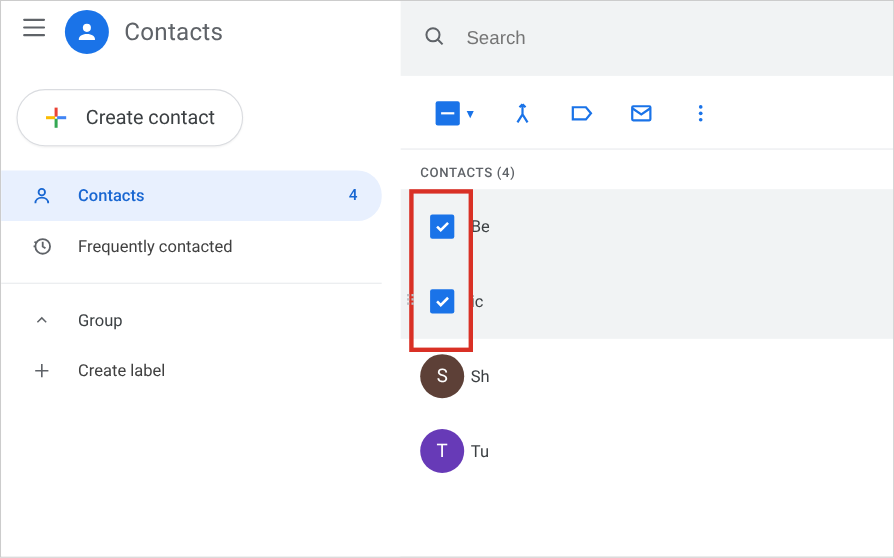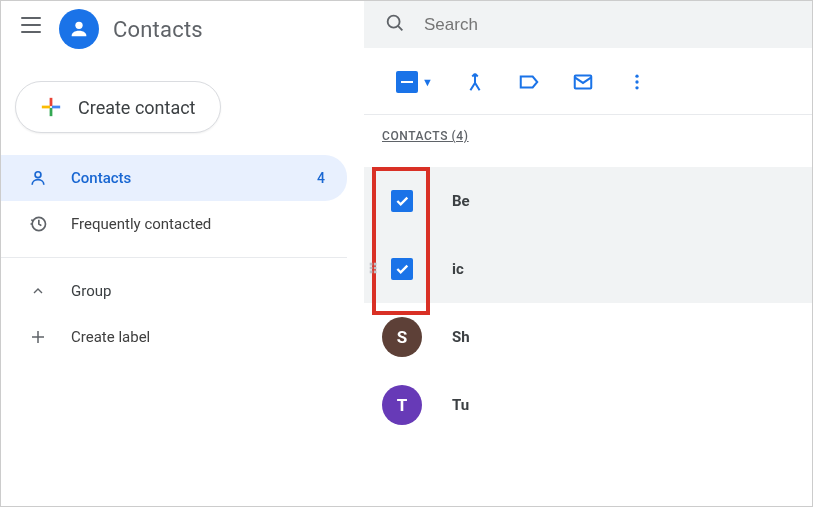--- a/index.html
+++ b/index.html
@@ -52,45 +52,45 @@
   .nav-icon { width:22px; height:22px; display:flex; align-items:center; justify-content:center;}
   .divider { height:1px; background:#e8eaed; margin:10px 0;}
   .labels-header { display:flex; align-items:center; gap:22px; padding:12px 22px 12px 26px; font-size:15px;}
   .chev { width:16px; height:16px; }
   .main {
     flex:1; display:flex; flex-direction:column; overflow:hidden;
     border-left:1px solid #fff;
   }
   .search-bar {
     background:#f1f3f4; display:flex; align-items:center; gap:18px;
-    padding: 14px 20px; height:47px;
+    padding: 14px 20px; height:68px;
   }
   .search-bar input {
     flex:1; border:none; background:transparent; font-size:17px; color:#5f6368; outline:none;
   }
   .action-bar {
     display:flex; align-items:center; gap:30px;
     padding: 22px 0 20px 32px; border-bottom:1px solid #e8eaed;
   }
   .action-icon { width:24px; height:24px; display:flex; align-items:center; justify-content:center; cursor:pointer;}
   .sel-indicator {
     width:22px; height:22px; background:#1a73e8; border-radius:2px;
     display:flex; align-items:center; justify-content:center; position:relative;
   }
   .sel-dash { width:12px; height:2.5px; background:#fff;}
   .dd-wrap { display:flex; align-items:center; gap:4px;}
   .dd-arrow { color:#1a73e8; font-size:11px;}
   .section-label {
-    padding:14px 0 24px 18px; font-size:12px; letter-spacing:0.6px;
-    color:#5f6368; font-weight:500;text-decoration:underline;
+    padding:14px 0 8px 18px; font-size:12px; letter-spacing:0.6px;
+    color:#5f6368; font-weight:500;
   }
   .contact-list { position:relative; }
   .contact-row {
-    display:flex; align-items:center; gap:30px;
-    padding: 14px 18px; height:68px; cursor:pointer;font-weight:bold;
+    display:flex; align-items:center; gap:6px;
+    padding: 14px 18px; height:68px; cursor:pointer;
   }
   .contact-row.selected { background:#f1f3f4;}
   .slot { width:40px; display:flex; align-items:center; justify-content:center; position:relative;}
   .grip { position:absolute; left:-14px; color:#bdc1c6; font-size:14px; letter-spacing:1px; line-height:7px;}
   .checkbox {
     width:22px; height:22px; border-radius:2px; background:#1a73e8;
     display:flex; align-items:center; justify-content:center;
   }
   .avatar { width:40px; height:40px; border-radius:50%; color:#fff; display:flex; align-items:center; justify-content:center; font-size:17px;}
   .name { font-size:15px; color:#3c4043; white-space:nowrap; overflow:hidden;}

